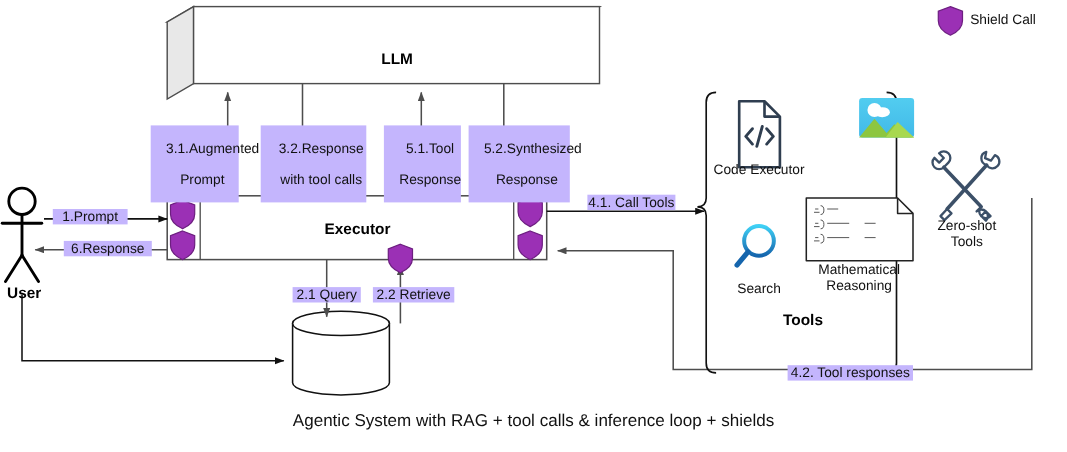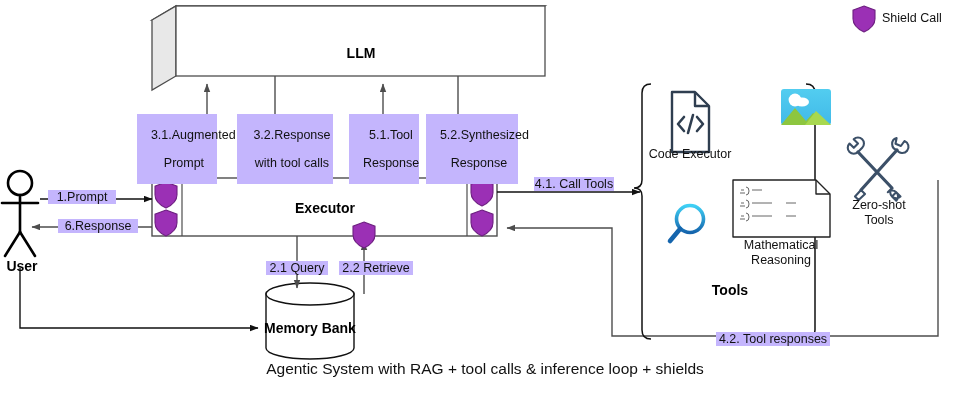--- a/index.html
+++ b/index.html
@@ -4,21 +4,21 @@
 <title>Agentic System Diagram</title>
 <style>
   html,body{margin:0;padding:0;background:#ffffff;}
   body{width:970px;height:411px;position:relative;overflow:hidden;
        font-family:"Liberation Sans","DejaVu Sans",sans-serif;color:#000;}
   #stage{position:absolute;left:0;top:0;width:970px;height:411px;}
   svg.layer{position:absolute;left:0;top:0;width:970px;height:411px;overflow:visible;}
   .lbl{position:absolute;font-size:12.5px;line-height:14px;color:#111;text-align:center;
        white-space:pre;background:#c4b5fd;}
   .lbl.nobg{background:transparent;}
-  .caption{position:absolute;left:0;top:360px;width:970px;text-align:center;
+  .caption{position:absolute;left:0;top:374px;width:970px;text-align:center;
            font-size:15.5px;color:#111;background:transparent;}
   .node-title{position:absolute;font-weight:bold;font-size:14px;color:#000;text-align:center;}
   .icon-label{position:absolute;font-size:12.5px;color:#111;text-align:center;line-height:15px;width:130px;}
 </style>
 </head>
 <body>
 
 <div id="stage">
 
   <svg class="layer" viewBox="0 0 970 411">
@@ -165,21 +165,20 @@
     </g>
     <g>
       <path d="M864,6 l11,4.2 v8.6 q0,8.2 -11,13.2 q-11,-5 -11,-13.2 v-8.6 z" fill="#9b30b5" stroke="#6d1f80" stroke-width="1.1"></path>
     </g>
   </svg>
 
   <div class="node-title" style="left:316px;top:45px;width:90px;">LLM</div>
 
   <div class="node-title" style="left:280px;top:200px;width:90px;">Executor</div>
 
-  <div class="node-title" style="left:250px;top:320px;width:120px;">Memory Bank</div>
 
   <div class="node-title" style="left:-8px;top:258px;width:60px;">User</div>
 
   <div class="node-title" style="left:700px;top:282px;width:60px;font-size:14px;">Tools</div>
 
   <div class="lbl" style="left:137px;top:114px;width:80px;">
     <span>3.1.Augmented</span><br>
     <span>Prompt</span>
   </div>
 
@@ -216,18 +215,19 @@
   <div class="icon-label" style="left:814px;top:198px;">
     <span>Zero-shot</span><br>
     <span>Tools</span>
   </div>
 
   <div class="icon-label" style="left:716px;top:238px;">
     <span>Mathematical</span><br>
     <span>Reasoning</span>
   </div>
 
+  <div class="icon-label" style="left:625px;top:255px;">Search</div>
 
   <div class="lbl nobg" style="left:882px;top:11px;width:80px;text-align:left;">Shield Call</div>
 
   <div class="caption">Agentic System with RAG + tool calls &amp; inference loop + shields</div>
 
 </div>
 
 </body></html>

